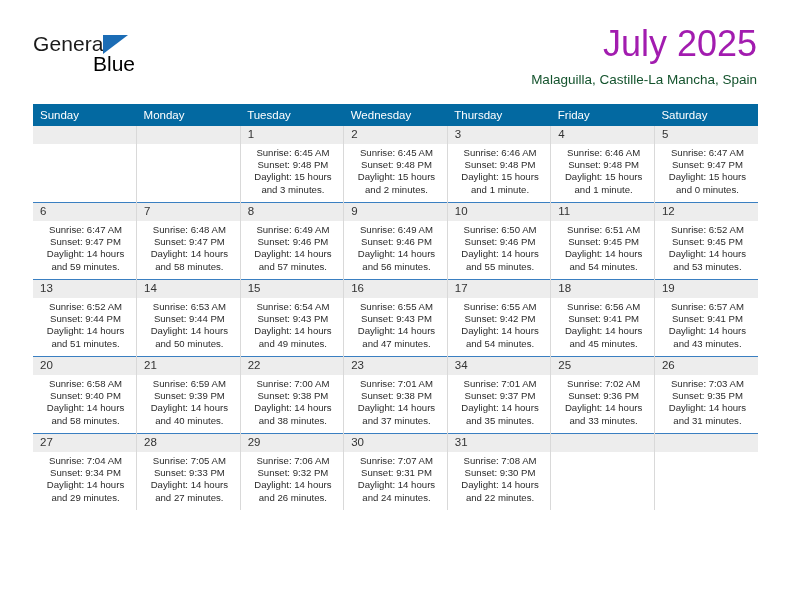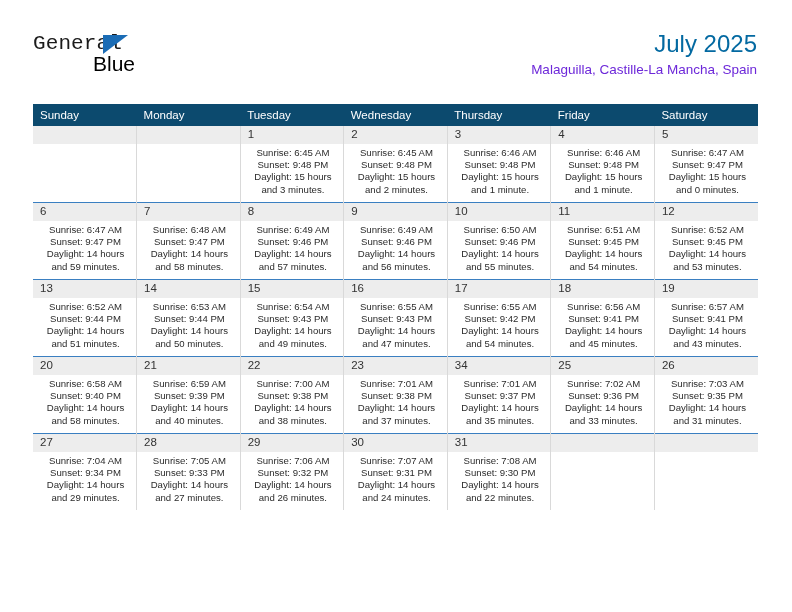--- a/index.html
+++ b/index.html
@@ -36,21 +36,21 @@
     width: 200px;
     height: 54px;
   }
   .logo-general {
     position: absolute;
     left: 0;
     top: 0;
     font-size: 21px;
     letter-spacing: 0.1px;
     color: #1b1b1b;
-    font-family: Liberation Mono, monospace;
+    font-family: Liberation Sans, sans-serif;
   }
   .logo-triangle {
     position: absolute;
     left: 70px;
     top: 3px;
     width: 0;
     height: 0;
     border-top: 19px solid #1b6cb5;
     border-right: 25px solid transparent;
   }
@@ -62,44 +62,44 @@
     color: #000000;
     font-family: "Liberation Sans", sans-serif;
   }
   .title-block {
     position: absolute;
     right: 0;
     top: 0;
     text-align: right;
   }
   .cal-title {
-    font-size: 24px;
-    color: #0369a1;
+    font-size: 36px;
+    color: #a21caf;
     line-height: 32px;
     white-space: nowrap;
   }
   .cal-subtitle {
     font-size: 13.5px;
-    color: #6d28d9;
+    color: #14532d;
     line-height: 20px;
-    margin-top: 0;
+    margin-top: 10px;
     white-space: nowrap;
   }
 
   
   .calendar {
     position: absolute;
     left: 33px;
     top: 104px;
     width: 725px;
     border-collapse: collapse;
     table-layout: fixed;
   }
   .calendar th {
-    background: #0c4a6e;
+    background: #0369a1;
     color: #ffffff;
     font-size: 11.5px;
     font-weight: normal;
     text-align: left;
     padding: 4px 0 4px 7px;
     height: 14px;
     border: none;
   }
   .calendar td {
     width: 103.57px;

